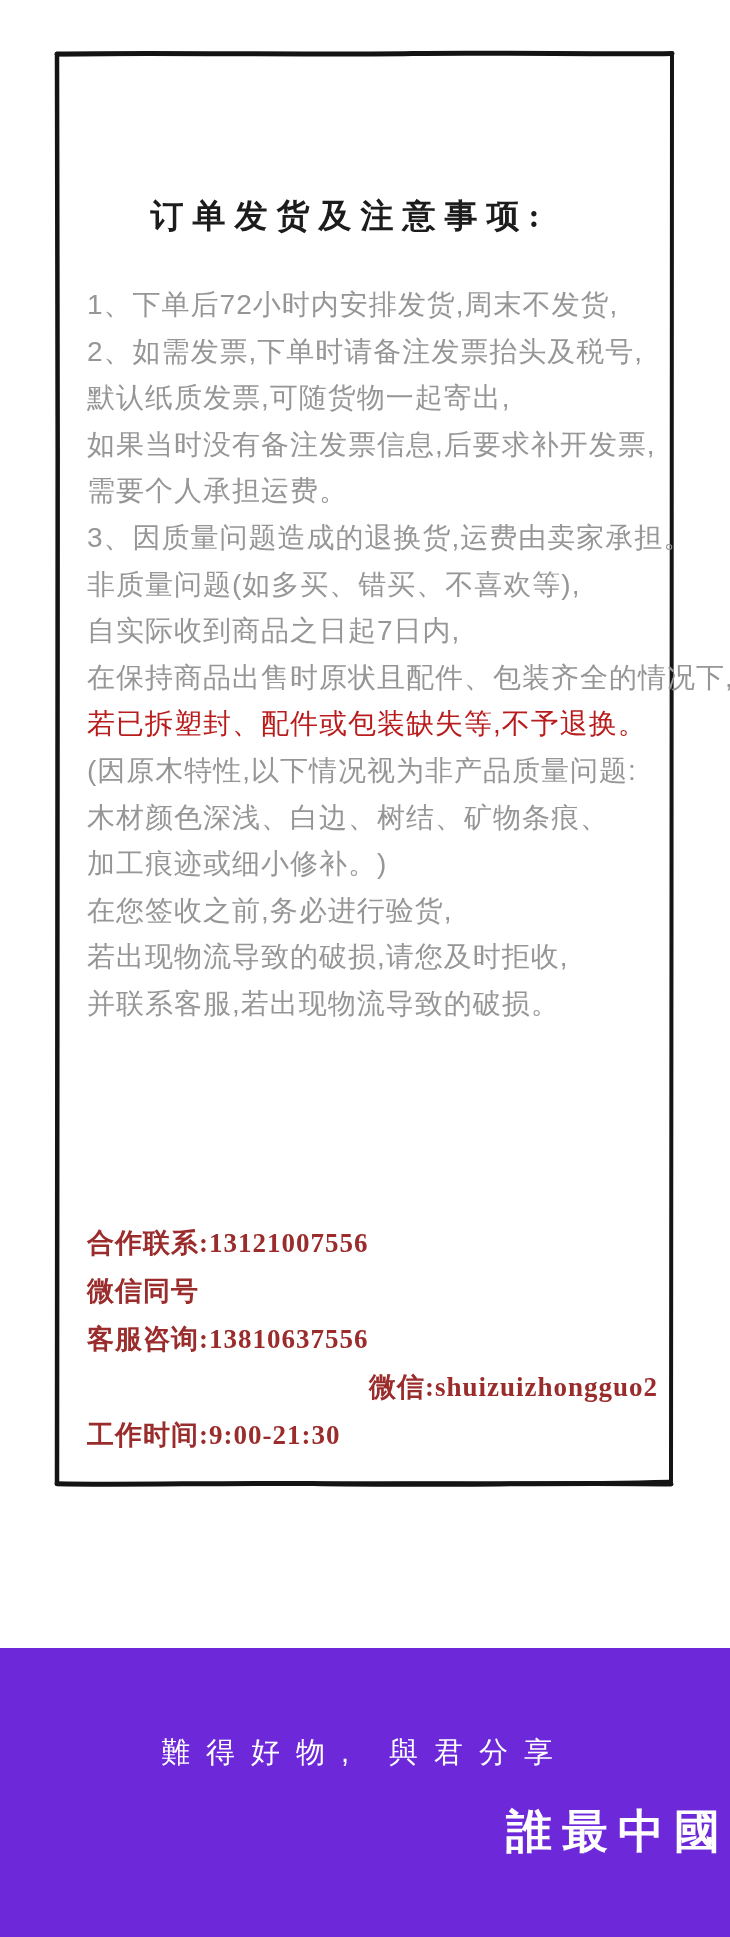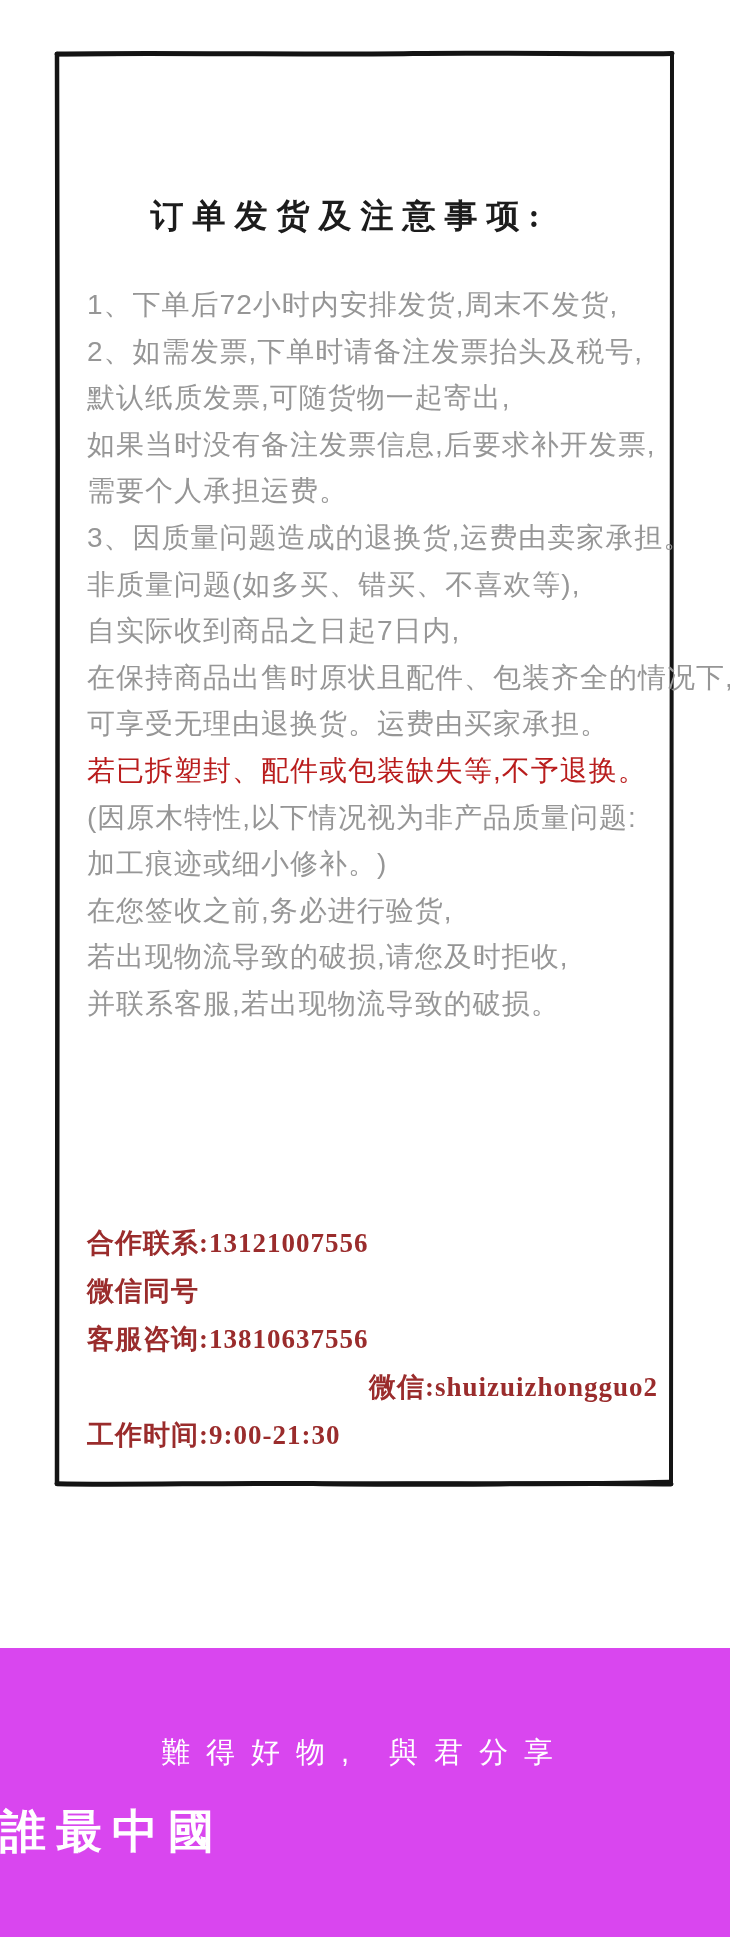--- a/index.html
+++ b/index.html
@@ -66,21 +66,21 @@
     left: 0; width: 100%; top: 85px;
     text-align: center;
     font-size: 29px;
     letter-spacing: 16px;
     color: #ffffff;
     white-space: nowrap;
   }
   .footer-brand {
     position: absolute;
     left: 0; width: 100%; top: 153px;
-    text-align: left;
+    text-align: right;
     font-family: Liberation Sans, sans-serif;
     font-weight: bold;
     font-size: 46px;
     letter-spacing: 10px;
     color: #ffffff;
     white-space: nowrap;
   }
 </style>
 </head>
 <body>
@@ -100,34 +100,34 @@
   <div class="body-lines">
     <div class="body-line" style="color: rgb(150, 150, 150);">1、下单后72小时内安排发货,周末不发货,</div>
     <div class="body-line" style="color: rgb(150, 150, 150);">2、如需发票,下单时请备注发票抬头及税号,</div>
     <div class="body-line" style="color: rgb(150, 150, 150);">默认纸质发票,可随货物一起寄出,</div>
     <div class="body-line" style="color: rgb(150, 150, 150);">如果当时没有备注发票信息,后要求补开发票,</div>
     <div class="body-line" style="color: rgb(150, 150, 150);">需要个人承担运费。</div>
     <div class="body-line" style="color: rgb(150, 150, 150);">3、因质量问题造成的退换货,运费由卖家承担。</div>
     <div class="body-line" style="color: rgb(150, 150, 150);">非质量问题(如多买、错买、不喜欢等),</div>
     <div class="body-line" style="color: rgb(150, 150, 150);">自实际收到商品之日起7日内,</div>
     <div class="body-line" style="color: rgb(150, 150, 150);">在保持商品出售时原状且配件、包装齐全的情况下,</div>
-    <div class="body-line" style="color: rgb(150, 150, 150);">可享受无理由退换货。运费由买家承担。</div>
     <div class="body-line" style="color: #b91c1c;">若已拆塑封、配件或包装缺失等,不予退换。</div>
     <div class="body-line" style="color: rgb(150, 150, 150);">(因原木特性,以下情况视为非产品质量问题:</div>
+    <div class="body-line" style="color: rgb(150, 150, 150);">木材颜色深浅、白边、树结、矿物条痕、</div>
     <div class="body-line" style="color: rgb(150, 150, 150);">加工痕迹或细小修补。)</div>
     <div class="body-line" style="color: rgb(150, 150, 150);">在您签收之前,务必进行验货,</div>
     <div class="body-line" style="color: rgb(150, 150, 150);">若出现物流导致的破损,请您及时拒收,</div>
     <div class="body-line" style="color: rgb(150, 150, 150);">并联系客服,若出现物流导致的破损。</div>
   </div>
 
   <div class="contact-lines">
     <div class="contact-line" style="color: rgb(154, 44, 44);">合作联系:13121007556</div>
     <div class="contact-line" style="color: rgb(154, 44, 44);">微信同号</div>
     <div class="contact-line" style="color: rgb(154, 44, 44);">客服咨询:13810637556</div>
     <div class="contact-line" style="color: rgb(154, 44, 44); text-align: right;">微信:shuizuizhongguo2</div>
     <div class="contact-line" style="color: rgb(154, 44, 44);">工作时间:9:00-21:30</div>
   </div>
 </div>
 
-<div class="footer" style="background: #d946ef;">
+<div class="footer" style="background: #6d28d9;">
   <div class="footer-slogan" style="color: rgb(255, 255, 255);">難得好物, 與君分享</div>
   <div class="footer-brand" style="color: rgb(255, 255, 255);">誰最中國</div>
 </div>
 
 </body></html>

